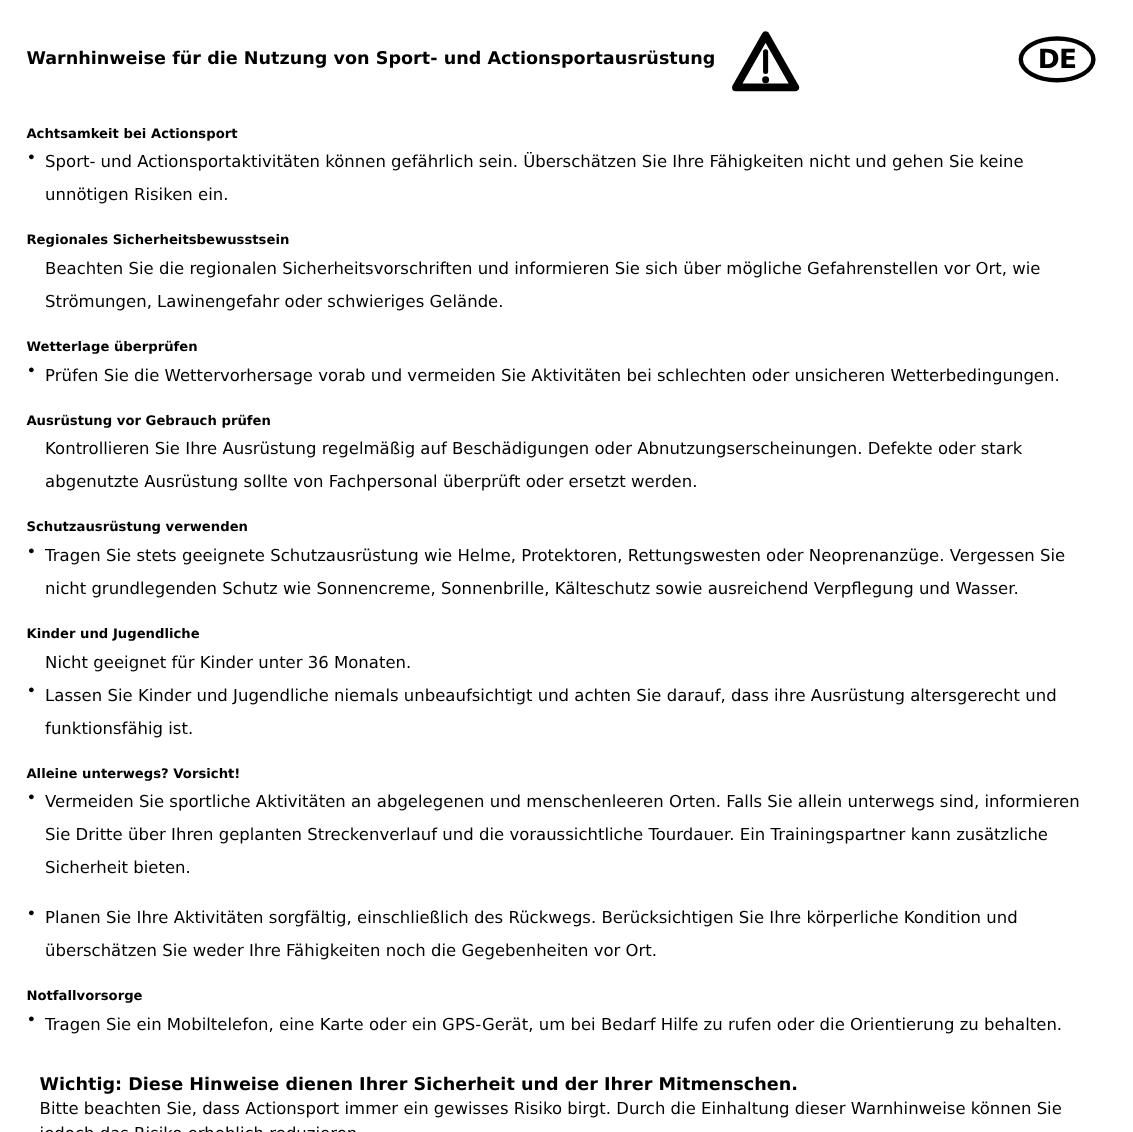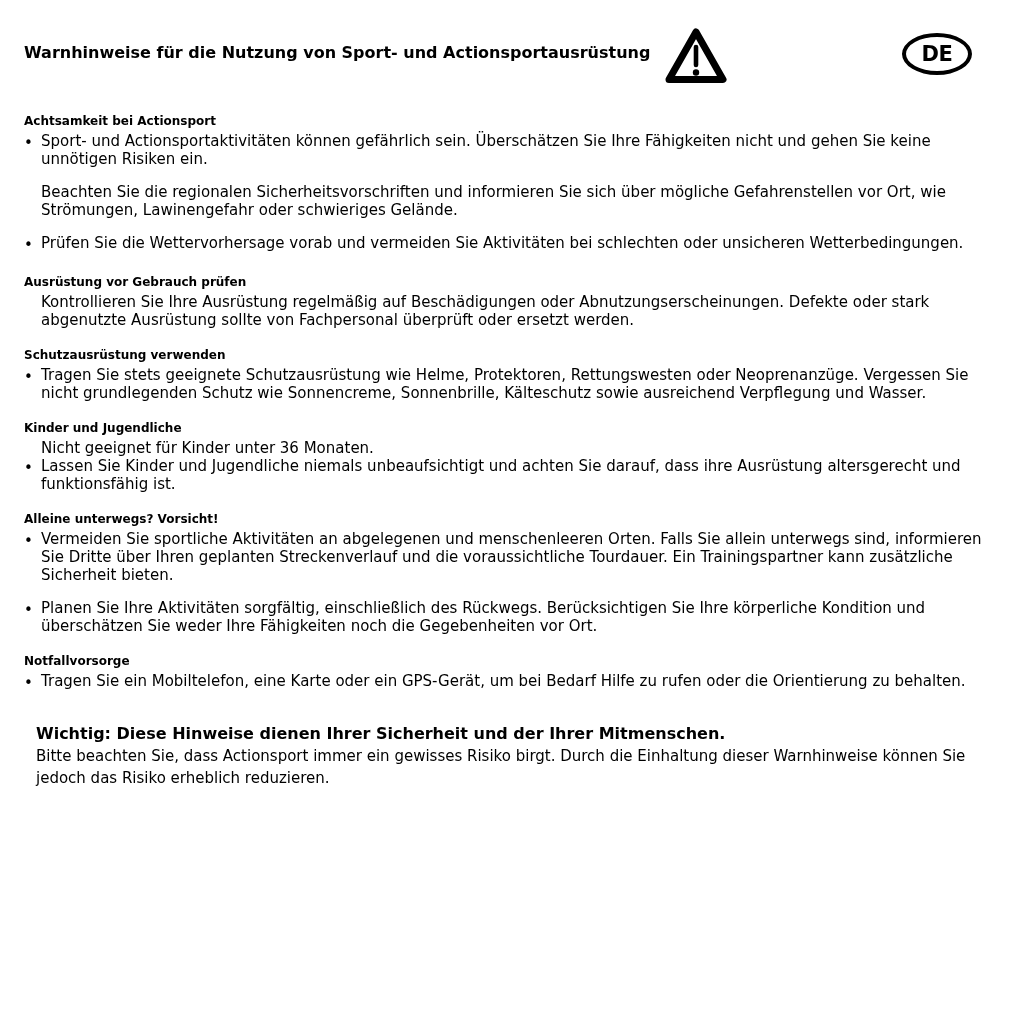--- a/index.html
+++ b/index.html
@@ -7,21 +7,21 @@
     padding: 0;
     background: #ffffff;
     color: #000000;
     font-family: "DejaVu Sans", "Liberation Sans", sans-serif;
   }
   .page {
     position: relative;
     width: 1030px;
     height: 1029px;
     box-sizing: border-box;
-    padding: 27px 46px 0 24px;
+    padding: 27px 22px 0 24px;
     overflow: hidden;
     background: #ffffff;
   }
   
   .header {
     display: flex;
     align-items: flex-start;
   }
   .doc-title {
     margin: 16px 0 0 0;
@@ -41,21 +41,21 @@
     margin-right: 12px;
     margin-top: 6px;
     width: 70px;
     height: 42px;
     box-sizing: border-box;
     border: 4px solid #000000;
     border-radius: 50%;
     display: flex;
     align-items: center;
     justify-content: center;
-    font-size: 21px;
+    font-size: 24px;
     font-weight: bold;
     letter-spacing: -0.5px;
   }
   
   .sections { margin-top: 21px; }
   .sec + .sec { margin-top: 15px; }
   .sec h2 {
     margin: 0;
     font-size: 12px;
     font-weight: bold;
@@ -64,21 +64,21 @@
   .item { display: flex; }
   .item .marker {
     flex: none;
     width: 17px;
     font-size: 15px;
     line-height: 22px;
   }
   .item p {
     margin: 0;
     font-size: 15px;
-    line-height: 18px;
+    line-height: 30px;
   }
   
   .footer { margin-top: 29px; margin-left: 12px; }
   .footer .important {
     margin: 0;
     font-size: 16px;
     font-weight: bold;
     line-height: 22px;
   }
   .footer .note {
@@ -110,27 +110,29 @@
 
     <section class="sec">
       <h2>Achtsamkeit bei Actionsport</h2>
       <div class="item">
         <span class="marker">•</span>
         <p>Sport- und Actionsportaktivitäten können gefährlich sein. Überschätzen Sie Ihre Fähigkeiten nicht und gehen Sie keine unnötigen Risiken ein.</p>
       </div>
     </section>
 
     <section class="sec">
+      <h2>Regionales Sicherheitsbewusstsein</h2>
       <div class="item">
         <span class="marker"></span>
         <p>Beachten Sie die regionalen Sicherheitsvorschriften und informieren Sie sich über mögliche Gefahrenstellen vor Ort, wie Strömungen, Lawinengefahr oder schwieriges Gelände.</p>
       </div>
     </section>
 
     <section class="sec">
+      <h2>Wetterlage überprüfen</h2>
       <div class="item">
         <span class="marker">•</span>
         <p>Prüfen Sie die Wettervorhersage vorab und vermeiden Sie Aktivitäten bei schlechten oder unsicheren Wetterbedingungen.</p>
       </div>
     </section>
 
     <section class="sec">
       <h2>Ausrüstung vor Gebrauch prüfen</h2>
       <div class="item">
         <span class="marker"></span>

